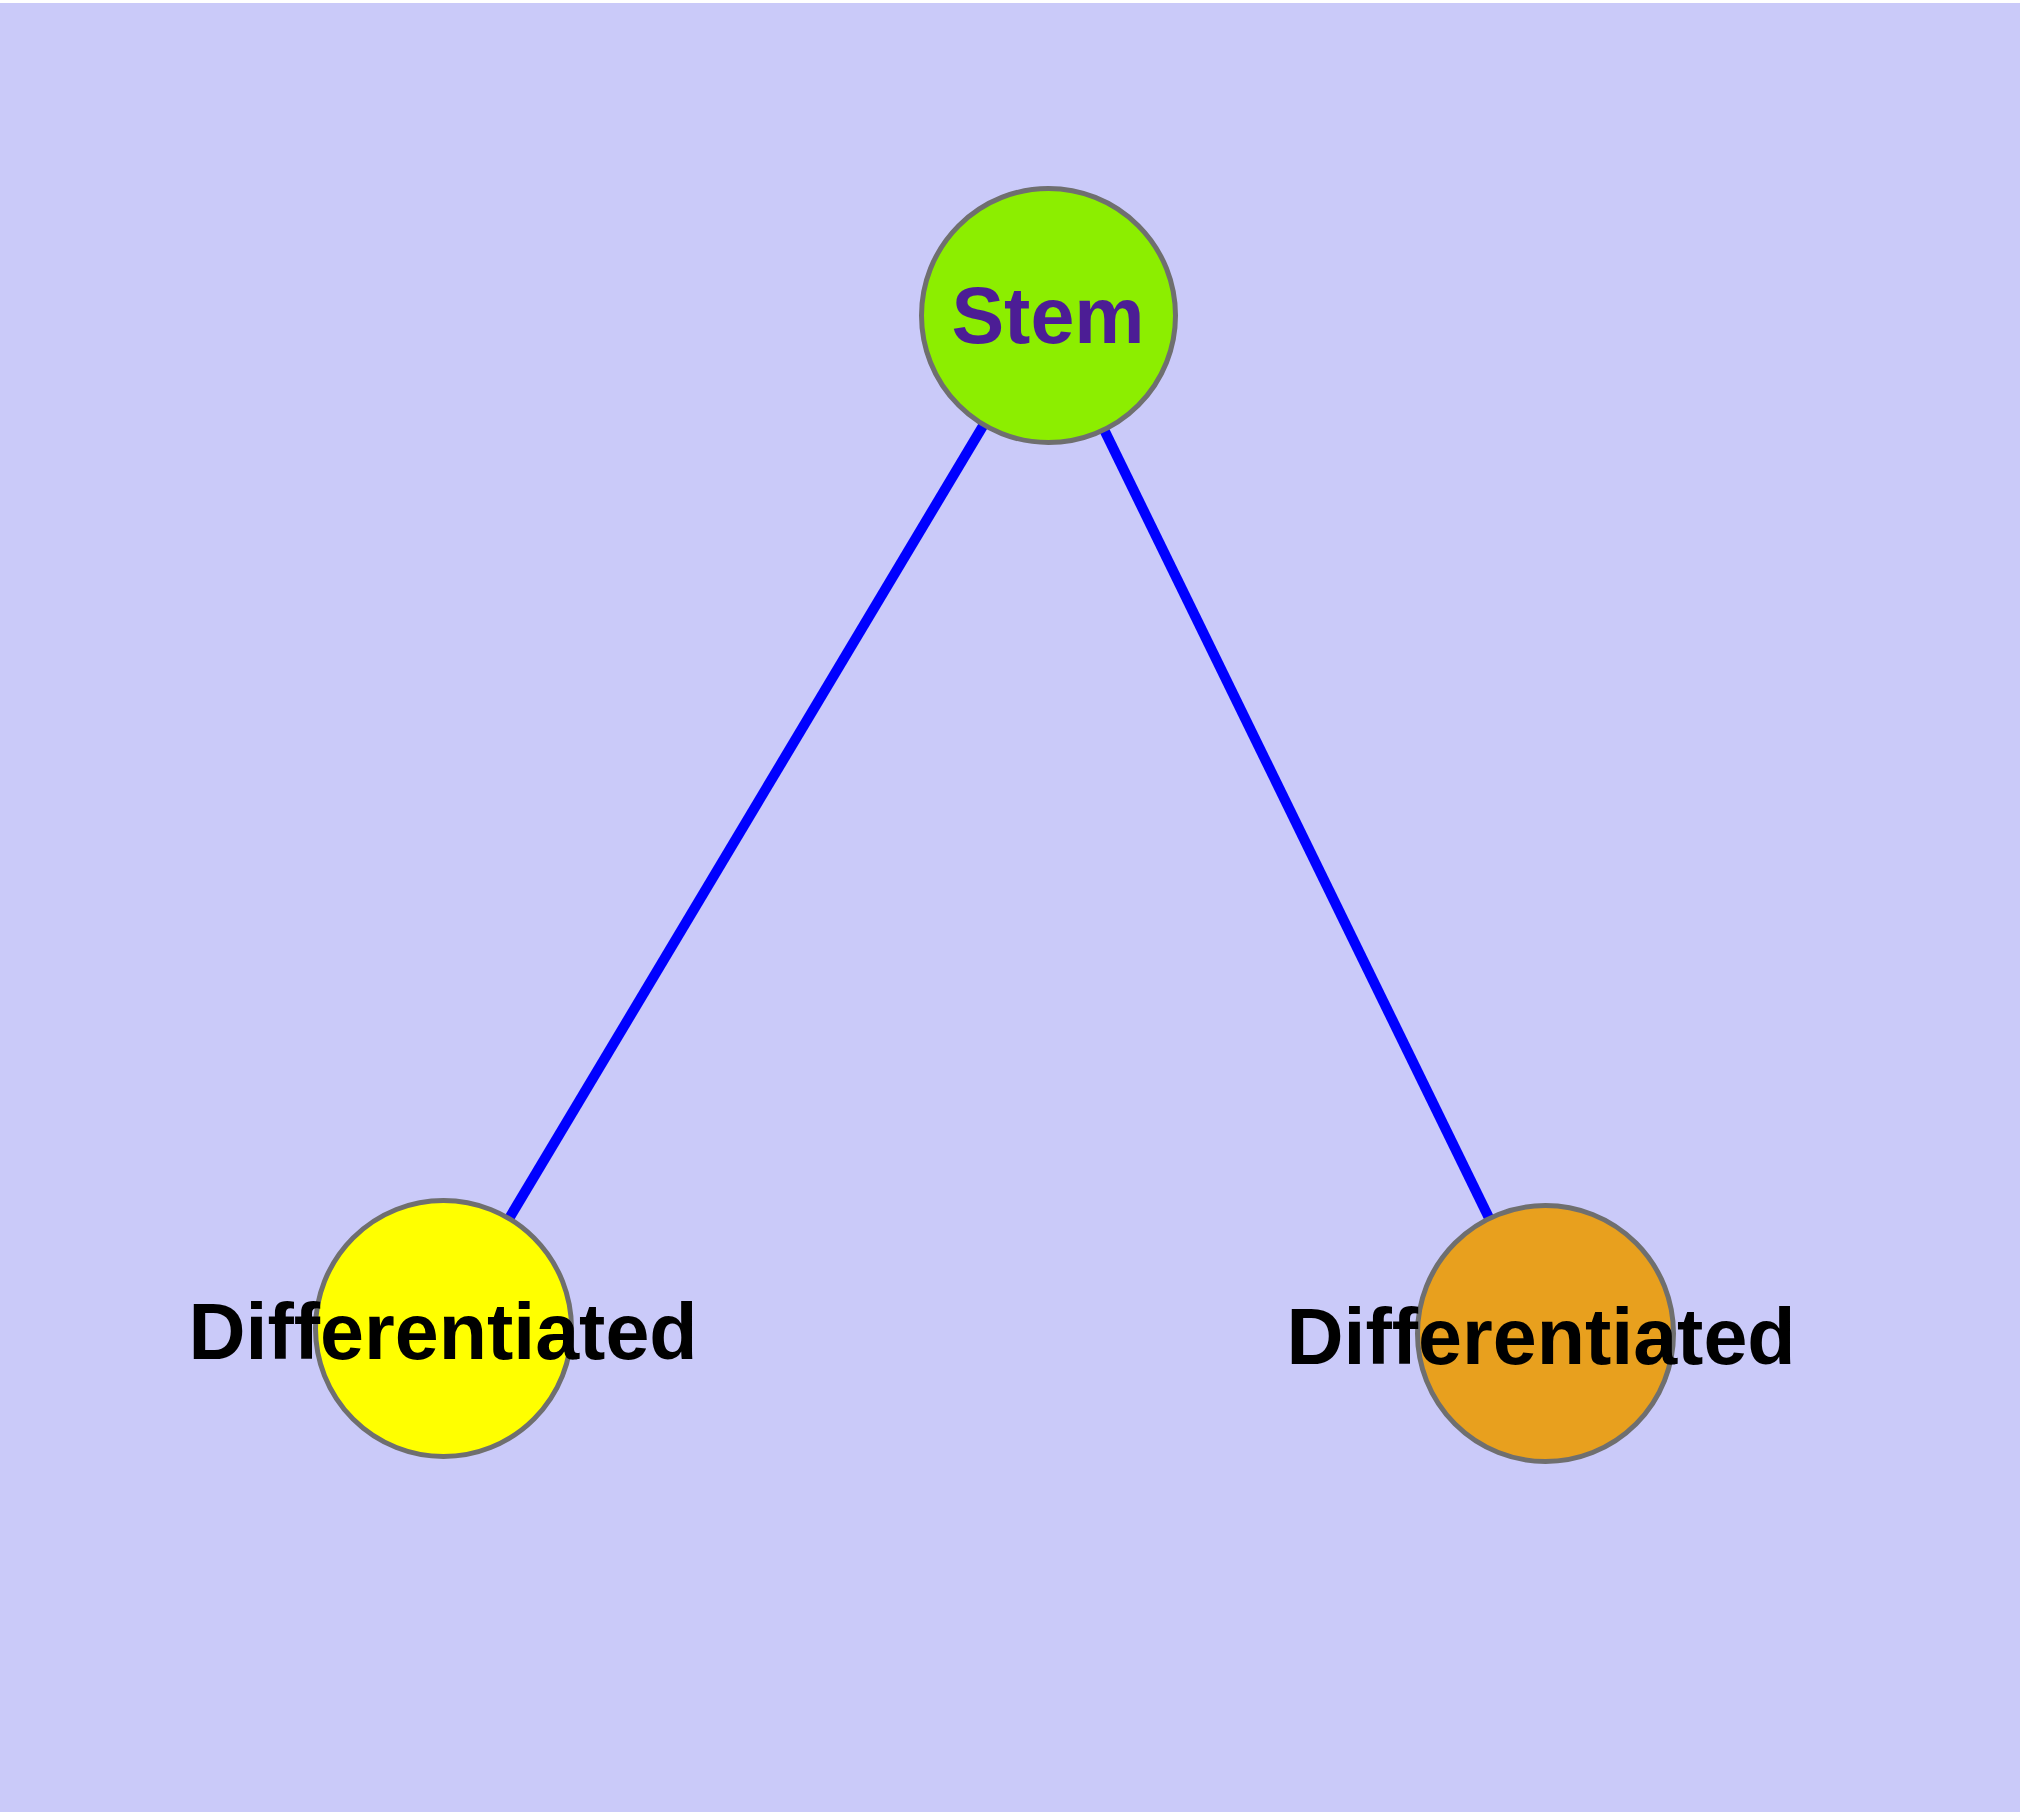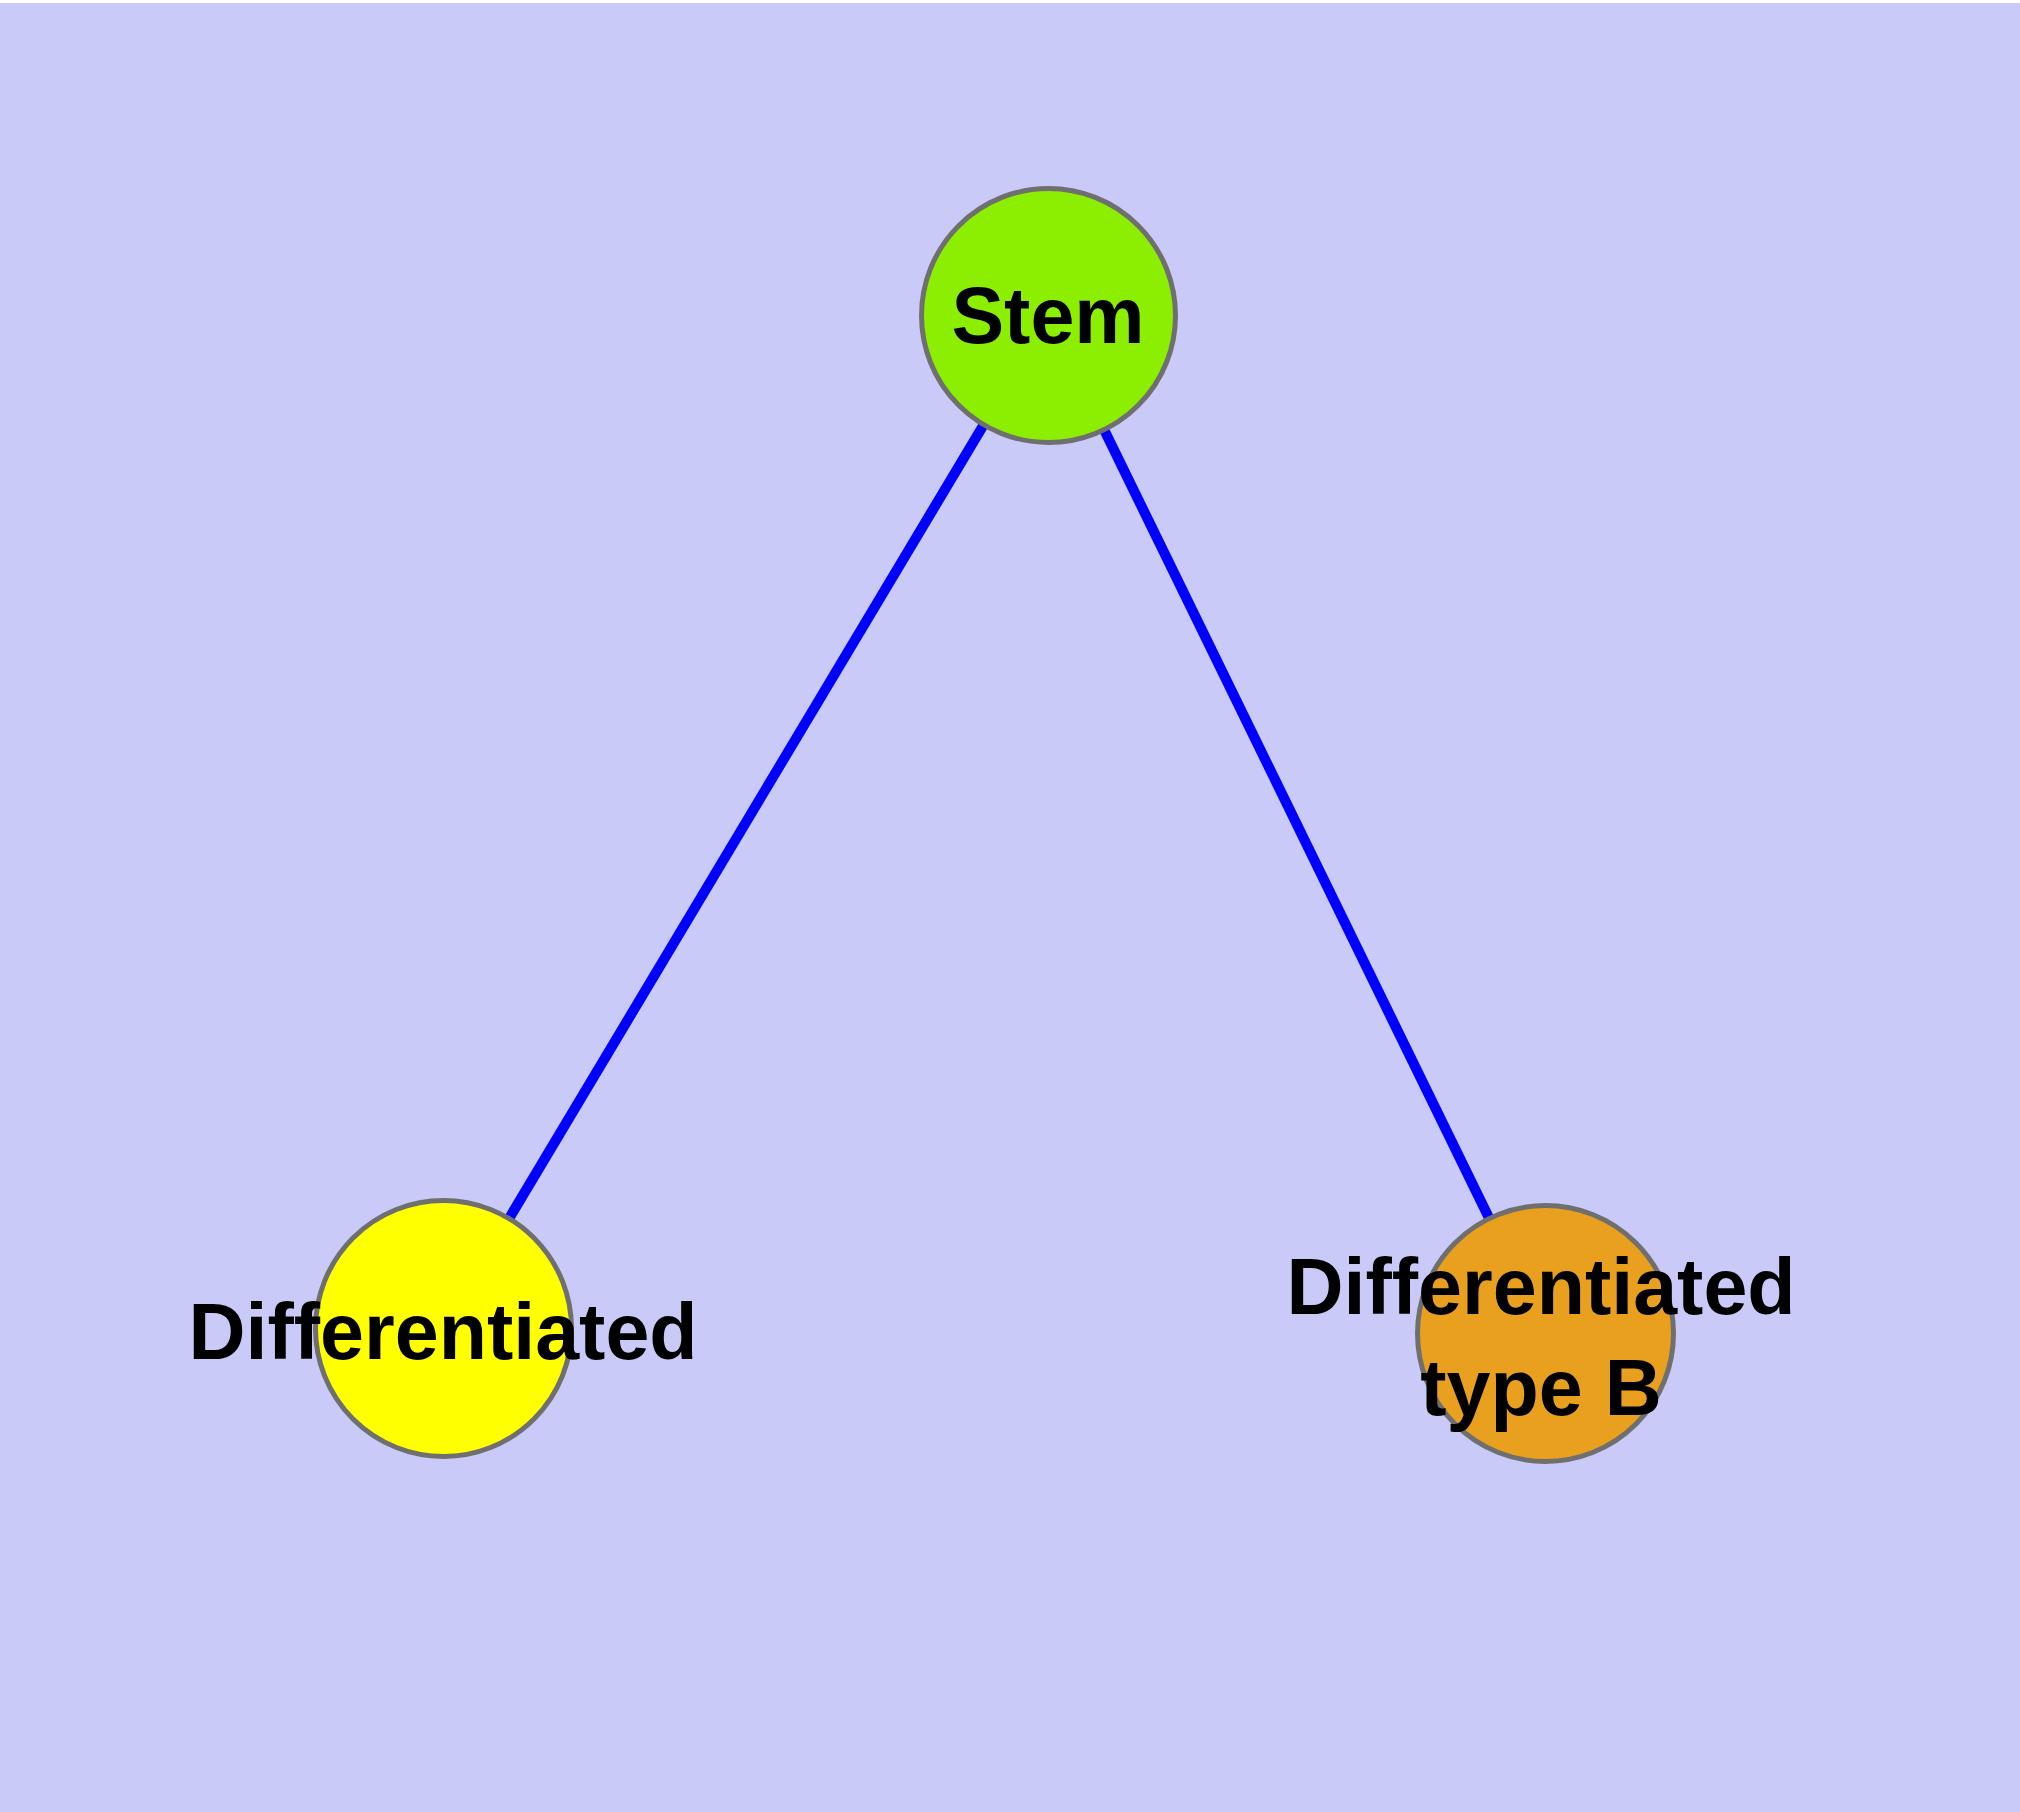--- a/index.html
+++ b/index.html
@@ -65,28 +65,27 @@
   </svg>
 
   <div class="top-strip" style="background-color: rgb(255, 255, 255);"></div>
 
   <div class="node-circle stem" style="background-color: rgb(140, 238, 0); border-color: rgb(111, 111, 111);"></div>
 
   <div class="node-circle type-a" style="background-color: rgb(255, 255, 0); border-color: rgb(111, 111, 111);"></div>
 
   <div class="node-circle type-b" style="background-color: rgb(232, 160, 30); border-color: rgb(111, 111, 111);"></div>
 
-  <div class="node-label stem" style="color: #000000;">
+  <div class="node-label stem" style="color: #4c1d95;">
     <div>Stem</div>
     <div></div>
   </div>
 
   <div class="node-label type-a" style="color: rgb(0, 0, 0);">
     <div>Differentiated</div>
   </div>
 
   <div class="node-label type-b" style="color: rgb(0, 0, 0);">
     <div>Differentiated</div>
-    <div>type B</div>
   </div>
 
 </div>
 
 
 </body></html>

